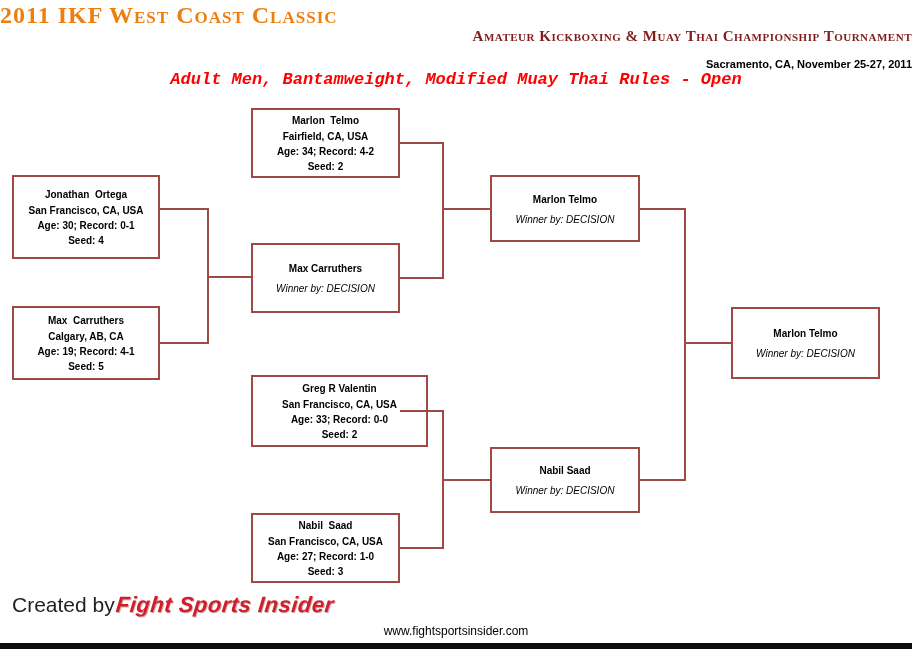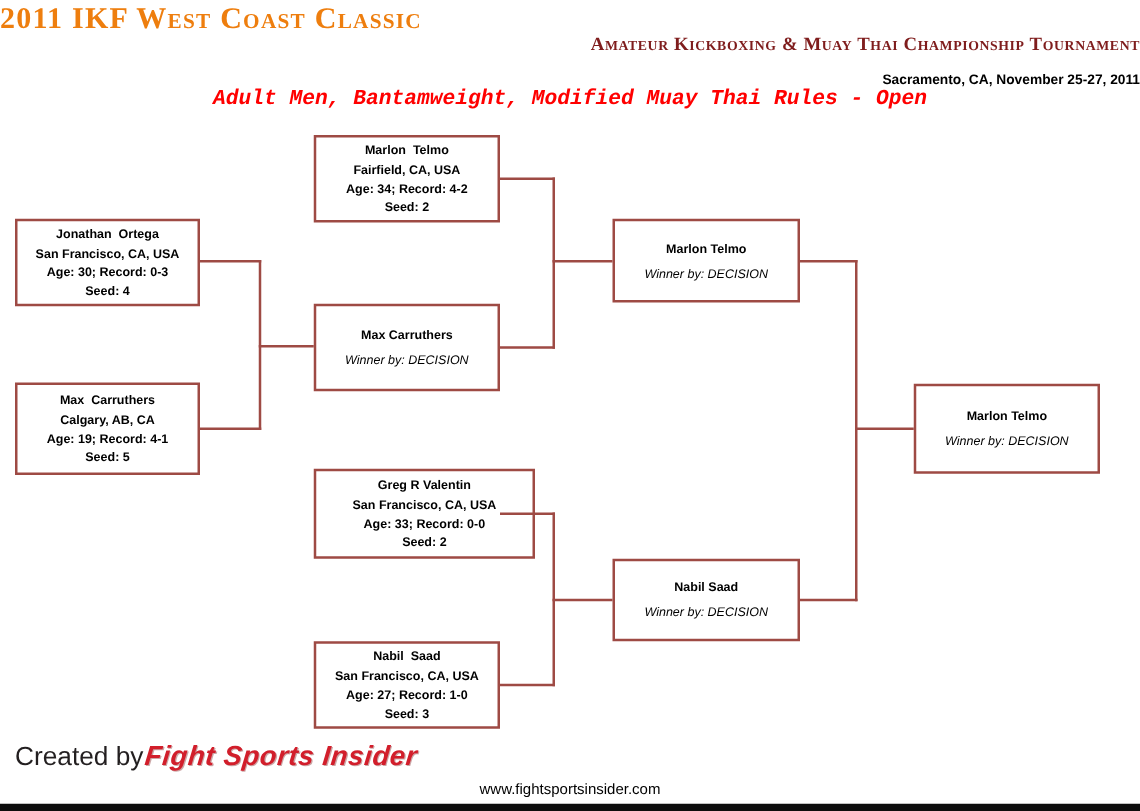--- a/index.html
+++ b/index.html
@@ -123,24 +123,24 @@
 </head>
 <body>
 
 <div class="page">
 
   <div class="title">2011 IKF West Coast Classic</div>
   <div class="subtitle">Amateur Kickboxing &amp; Muay Thai Championship Tournament</div>
   <div class="locdate">Sacramento, CA, November 25-27, 2011</div>
   <div class="division">Adult Men, Bantamweight, Modified Muay Thai Rules - Open</div>
 
-  <div class="box" style="left:12px; top:175px; width:148px; height:70px;">
+  <div class="box" style="left:12px; top:175px; width:148px; height:84px;">
     <div class="name">Jonathan  Ortega</div>
     <div class="detail">San Francisco, CA, USA</div>
-    <div class="detail">Age: 30; Record: 0-3</div>
+    <div class="detail">Age: 30; Record: 0-1</div>
     <div class="detail">Seed: 4</div>
   </div>
 
   <div class="box" style="left:12px; top:306px; width:148px; height:74px;">
     <div class="name">Max  Carruthers</div>
     <div class="detail">Calgary, AB, CA</div>
     <div class="detail">Age: 19; Record: 4-1</div>
     <div class="detail">Seed: 5</div>
   </div>
 

